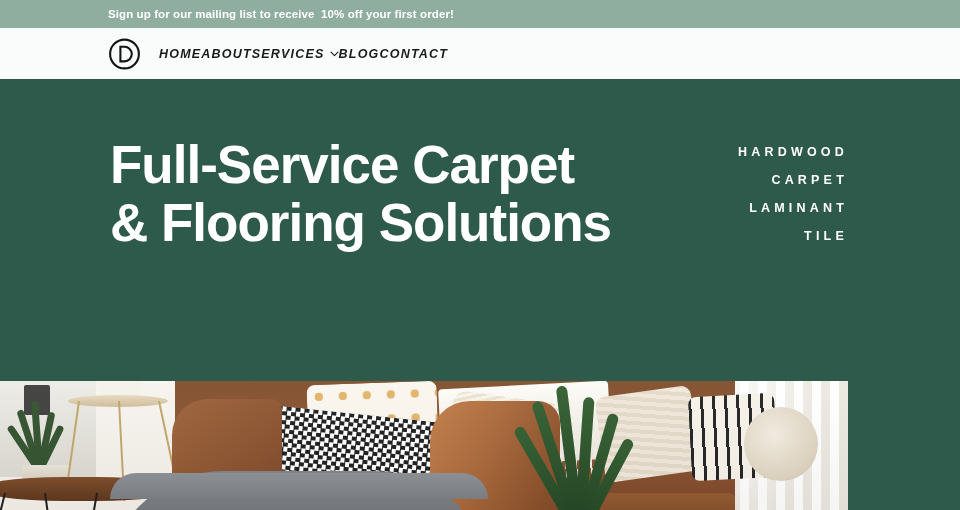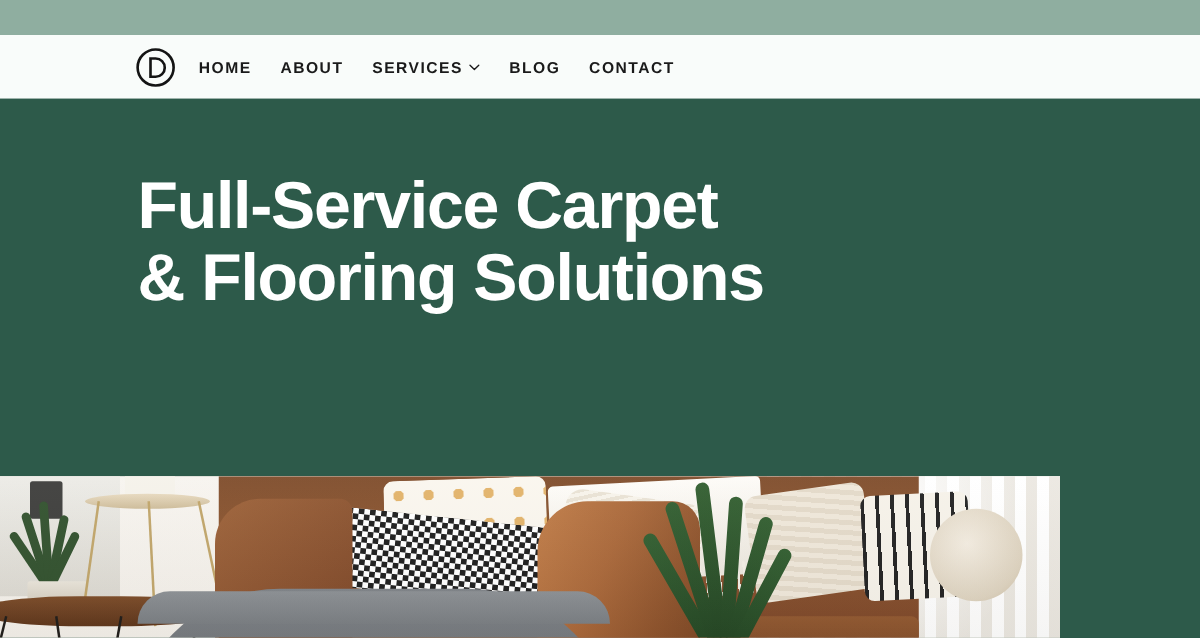--- a/index.html
+++ b/index.html
@@ -47,22 +47,23 @@
   .logo {
     position:absolute; left:108px; top:50%;
     transform:translateY(-50%);
     width:33px; height:33px;
     display:flex; align-items:center; justify-content:center;
   }
   .logo svg { display:block; }
   .nav-list {
     position:absolute; left:159px; top:50%;
     transform:translateY(-50%);
-    display:flex; align-items:flex-end; gap:23px;
+    display:flex; align-items:flex-end; 
     list-style:none;
+    font-style:italic;
   }
   .nav-item {
     display:flex; align-items:center; gap:5px;
     font-size:12.5px; font-weight:700;
     color:#1a1a1a; letter-spacing:1.2px;
     text-transform:uppercase;
     cursor:pointer; white-space:nowrap;
   }
   .chev { display:inline-block; line-height:0; }
   .chev svg { display:block; }
@@ -279,20 +280,21 @@
     background:linear-gradient(180deg, rgba(255,255,255,.06), rgba(0,0,0,.05));
     pointer-events:none;
   }
 </style>
 </head>
 <body>
 
 <div class="page">
 
   <div class="announce">
+    <div class="announce-text">Sign up for our mailing list to receive  10% off your first order!</div>
   </div>
 
   <nav class="navbar">
     <a class="logo">
       <svg width="33" height="33" viewBox="0 0 33 33">
         <circle cx="16.5" cy="16.5" r="14.4" fill="none" stroke="#141414" stroke-width="2.1"></circle>
         <path d="M12.4 9.3 h4.1 a7.3 7.3 0 0 1 0 14.6 h-4.1 z" fill="none" stroke="#141414" stroke-width="2.1" stroke-linejoin="miter"></path>
       </svg>
     </a>
 
@@ -320,20 +322,26 @@
     </ul>
   </nav>
 
   <section class="hero">
 
     <h1 class="hero-heading">
       <span class="line">Full-Service Carpet</span>
       <span class="line">&amp; Flooring Solutions</span>
     </h1>
 
+    <ul class="services-list">
+      <li>Hardwood</li>
+      <li>Carpet</li>
+      <li>Laminant</li>
+      <li>Tile</li>
+    </ul>
 
     <figure class="hero-photo">
       <div class="photo-scene">
 
         <div class="wall"></div>
         <div class="curtain2"></div>
         <div class="curtain"></div>
         <div class="window-glow"></div>
 
         <div class="shelf"></div>

